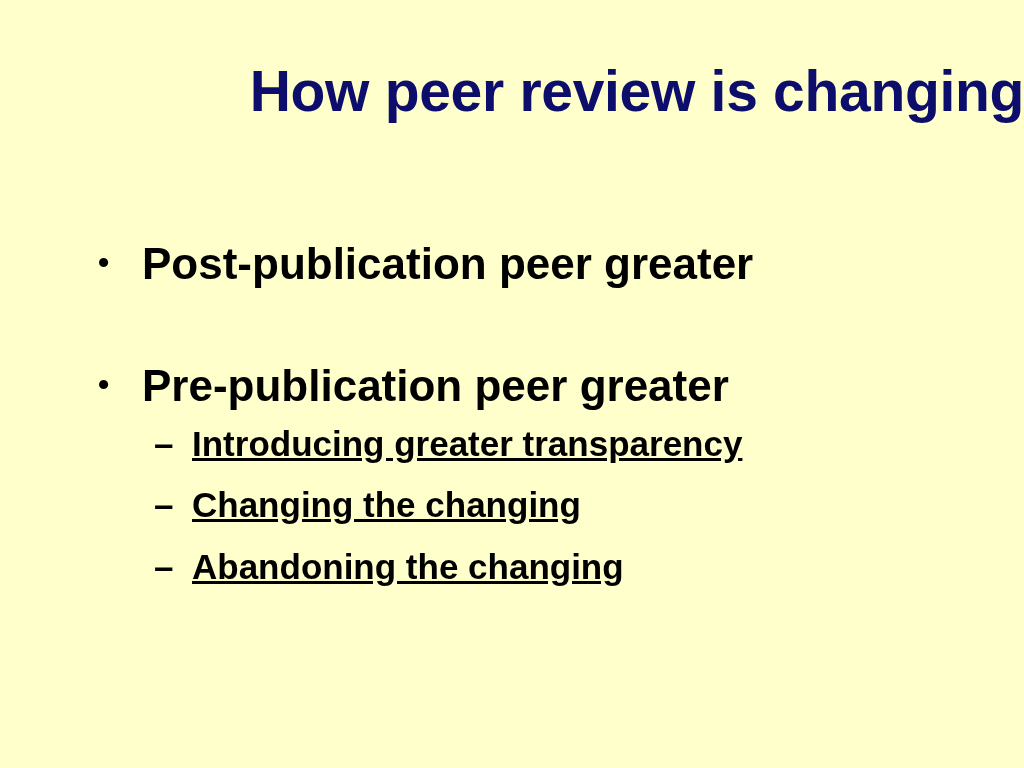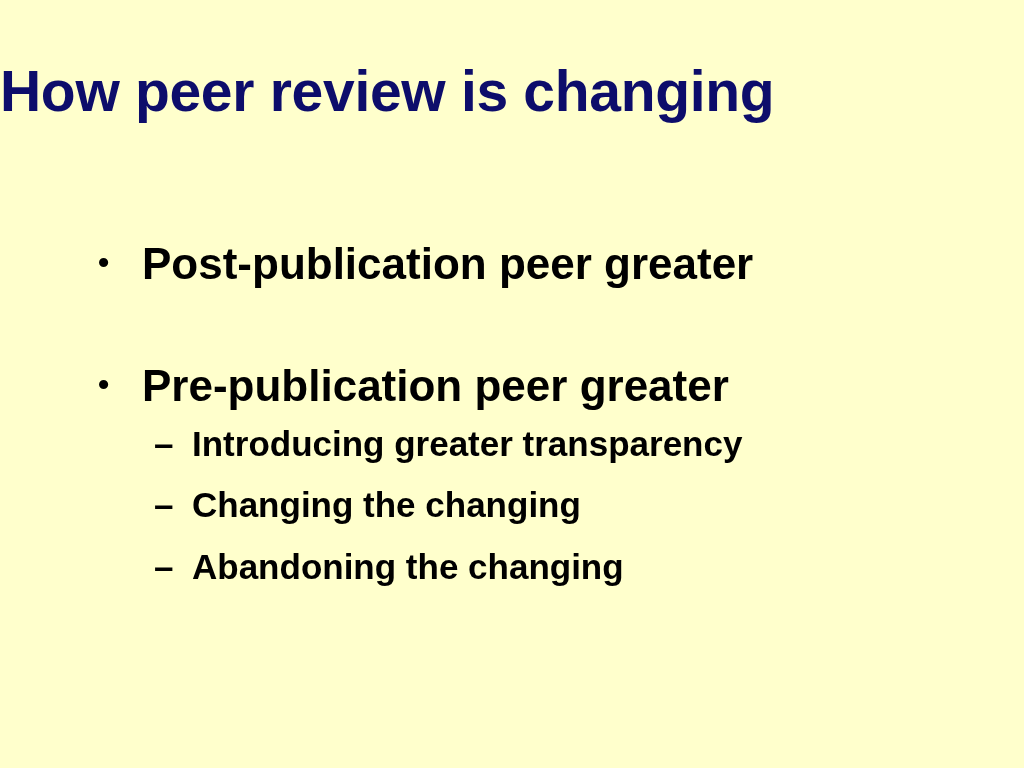--- a/index.html
+++ b/index.html
@@ -17,21 +17,21 @@
     width: 1024px;
     height: 768px;
     background: #FFFFCC;
     box-sizing: border-box;
   }
   #slide-title {
     position: absolute;
     left: 0;
     top: 62px;
     width: 1024px;
-    text-align: left;
+    text-align: right;
     color: #0D0D6B;
     font-size: 57px;
     font-weight: bold;
     line-height: 1.05;
     letter-spacing: -0.3px;
     white-space: nowrap;
   }
   #body-block {
     position: absolute;
     left: 98px;
@@ -77,20 +77,21 @@
   .bullet-l2:first-child {
     margin-top: 0;
   }
   .bullet-l2 .marker {
     flex: 0 0 auto;
     width: 38px;
     text-align: left;
   }
   .bullet-l2 .label {
     flex: 1 1 auto;
+    text-decoration: underline;
   }
 </style>
 </head>
 <body>
 
 <div id="slide">
 
   <div id="slide-title">How peer review is changing</div>
 
   <div id="body-block">

